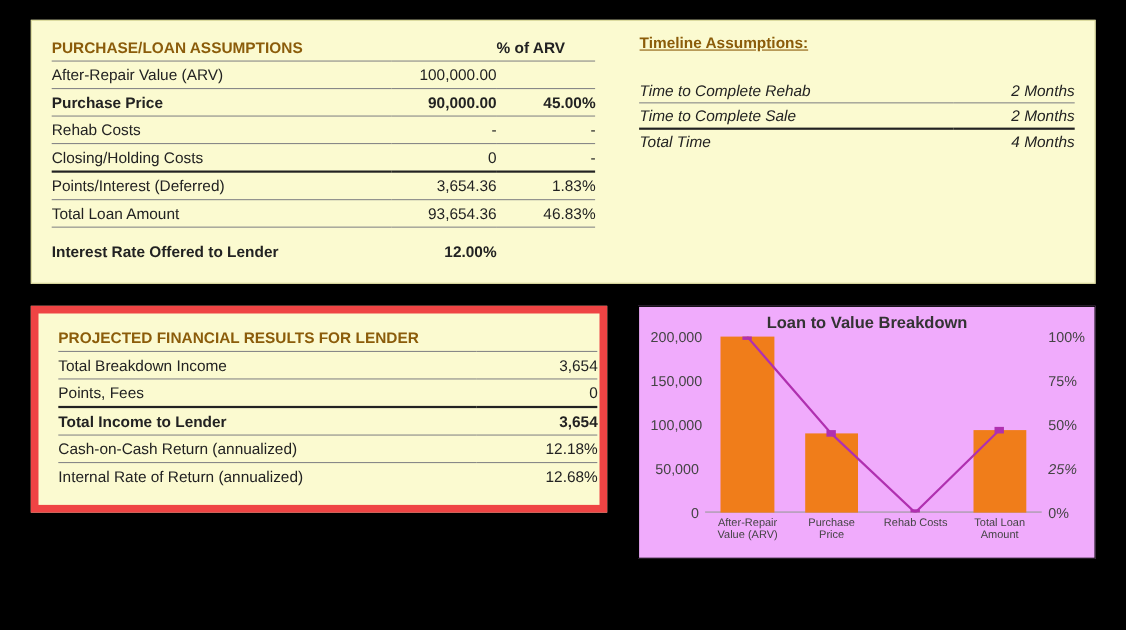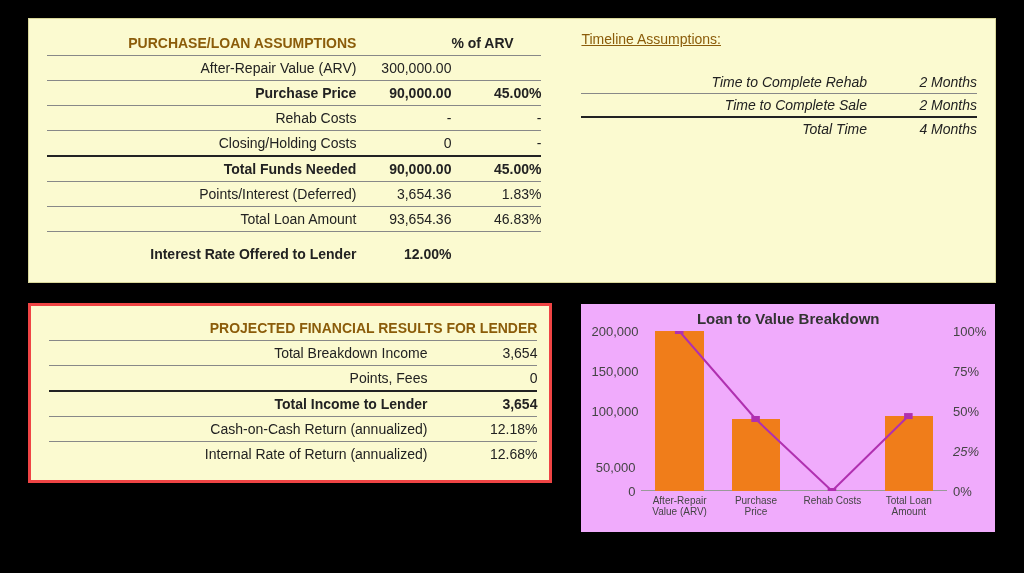--- a/index.html
+++ b/index.html
@@ -23,43 +23,42 @@
     gap: 40px;
   }
   .col-left { flex: 1.25; }
   .col-right { flex: 1; }
   .section-title {
     font-weight: bold;
     color: #8b5c0a;
     margin-bottom: 4px;
   }
   .timeline-title {
-    font-weight: normal;
+    font-weight: bold;
     text-decoration: underline;
     color: #8b5c0a;
     margin-bottom: 24px;
   }
   table {
     border-collapse: collapse;
     width: 100%;
   }
   td, th {
     padding: 4px 0;
     vertical-align: baseline;
-    text-align: right;
   }
   .num { text-align: right; white-space: nowrap; }
   .pct { text-align: right; width: 90px; white-space: nowrap; }
   .row-border-bottom td { border-bottom: 1px solid #888; }
   .row-border-thick td { border-bottom: 2px solid #222; }
   .bold td, .bold th { font-weight: bold; }
   .panel-small {
     background: #fbfad0;
-    border: 3px solid #ef4444;
-    padding: 10px 12px 14px 18px;
+    border: 7px solid #ef4444;
+    padding: 10px 2px 14px 18px;
     width: 530px;
   }
   .bottom-row {
     margin-top: 20px;
     display: flex;
     gap: 28px;
     align-items: flex-start;
   }
   .chart-box {
     background: #f0abfc;
@@ -142,42 +141,37 @@
   <div class="col-left">
     <table>
       <tbody>
           <tr class="row-border-bottom">
         <td class="section-title">PURCHASE/LOAN ASSUMPTIONS</td>
         <td></td>
         <td class="col-arv-head">% of ARV</td>
       </tr>
       <tr class="row-border-bottom">
         <td>After-Repair Value (ARV)</td>
-        <td class="num">300,000.00</td>
+        <td class="num">100,000.00</td>
         <td class="pct"></td>
       </tr>
       <tr class="bold row-border-bottom">
         <td>Purchase Price</td>
         <td class="num">90,000.00</td>
         <td class="pct">45.00%</td>
       </tr>
       <tr class="row-border-bottom">
         <td>Rehab Costs</td>
         <td class="num">-</td>
         <td class="pct">-</td>
       </tr>
       <tr class="row-border-thick">
         <td>Closing/Holding Costs</td>
         <td class="num">0</td>
         <td class="pct">-</td>
-      </tr>
-      <tr class="bold row-border-bottom">
-        <td>Total Funds Needed</td>
-        <td class="num">90,000.00</td>
-        <td class="pct">45.00%</td>
       </tr>
       <tr class="row-border-bottom">
         <td>Points/Interest (Deferred)</td>
         <td class="num">3,654.36</td>
         <td class="pct">1.83%</td>
       </tr>
       <tr class="row-border-bottom">
         <td>Total Loan Amount</td>
         <td class="num">93,654.36</td>
         <td class="pct">46.83%</td>
@@ -243,21 +237,21 @@
         <td class="num">12.68%</td>
       </tr>
     </tbody>
       </table>
   </div>
 
   <div class="chart-box">
     <div class="chart-title">Loan to Value Breakdown</div>
     <div class="chart-area" id="chart-area">
         <div class="ytick-left" style="top: 160px;">0</div>
-        <div class="ytick-left" style="top: 136px;">50,000</div>
+        <div class="ytick-left" style="top: 120px;">50,000</div>
         <div class="ytick-left" style="top: 80px;">100,000</div>
         <div class="ytick-left" style="top: 40px;">150,000</div>
         <div class="ytick-left" style="top: 0px;">200,000</div>
         <div class="ytick-right" style="top: 160px;">0%</div>
         <div class="ytick-right" style="top: 120px; font-style: italic;">25%</div>
         <div class="ytick-right" style="top: 80px;">50%</div>
         <div class="ytick-right" style="top: 40px;">75%</div>
         <div class="ytick-right" style="top: 0px;">100%</div>
         <div class="axis-line" style="left: 0px; right: 0px; bottom: 0px; height: 1px;"></div>
         <div class="bars">

